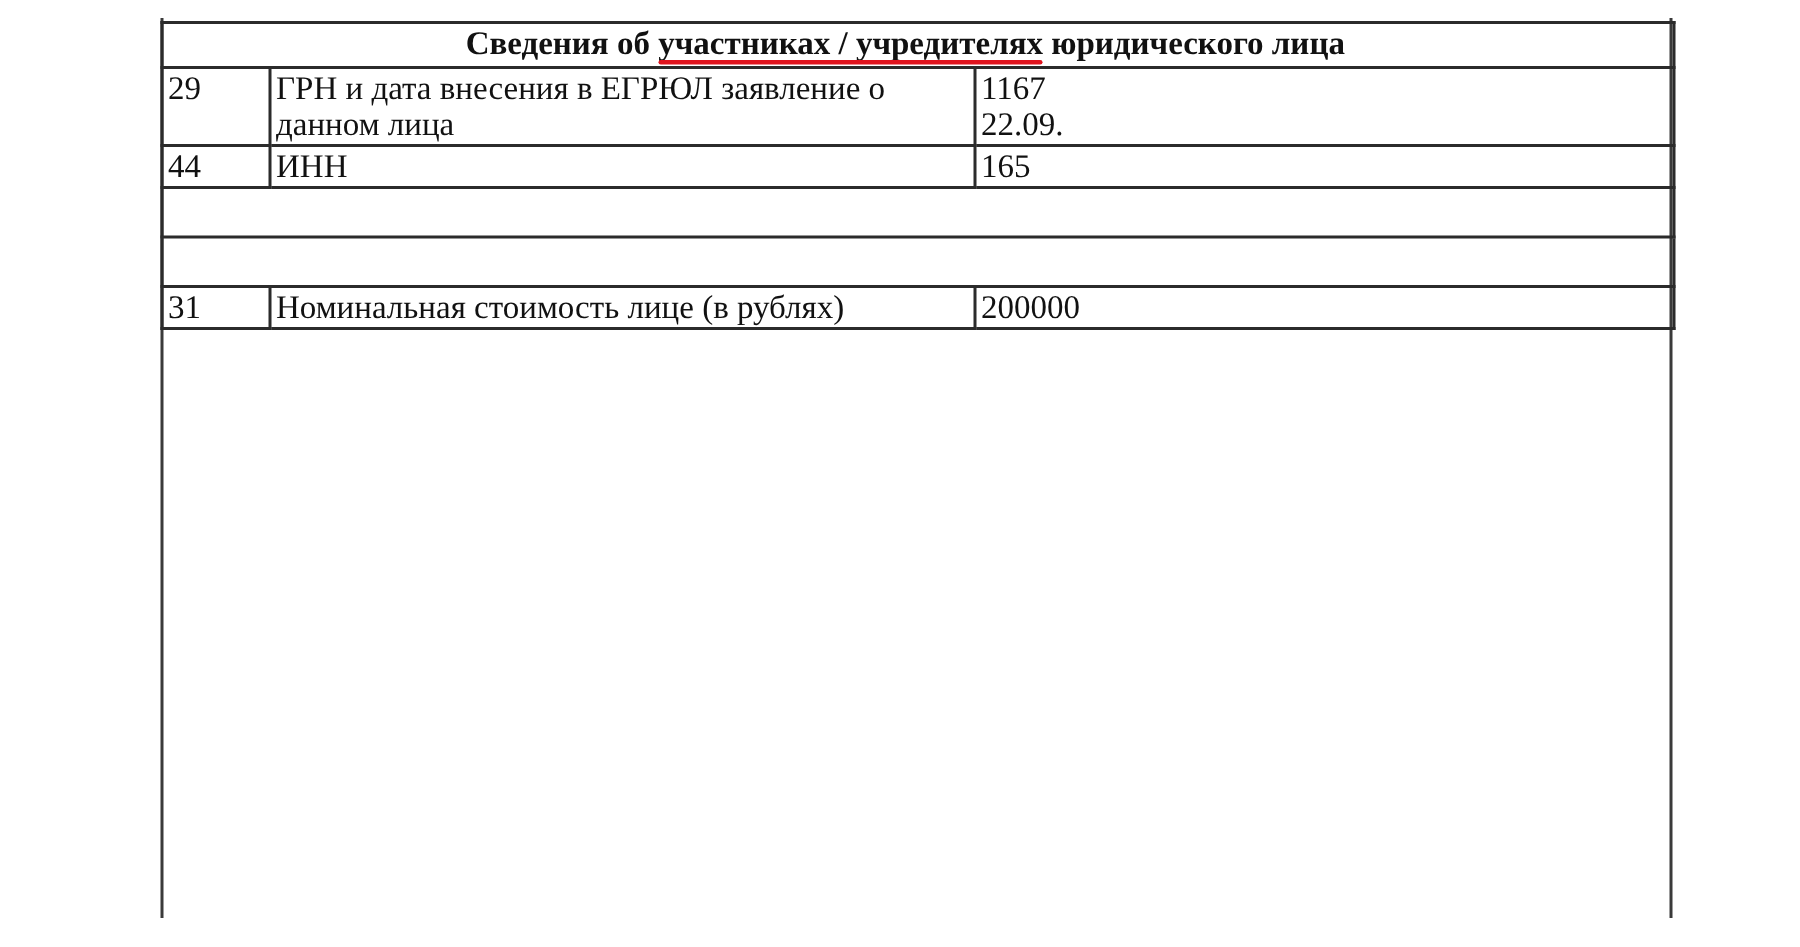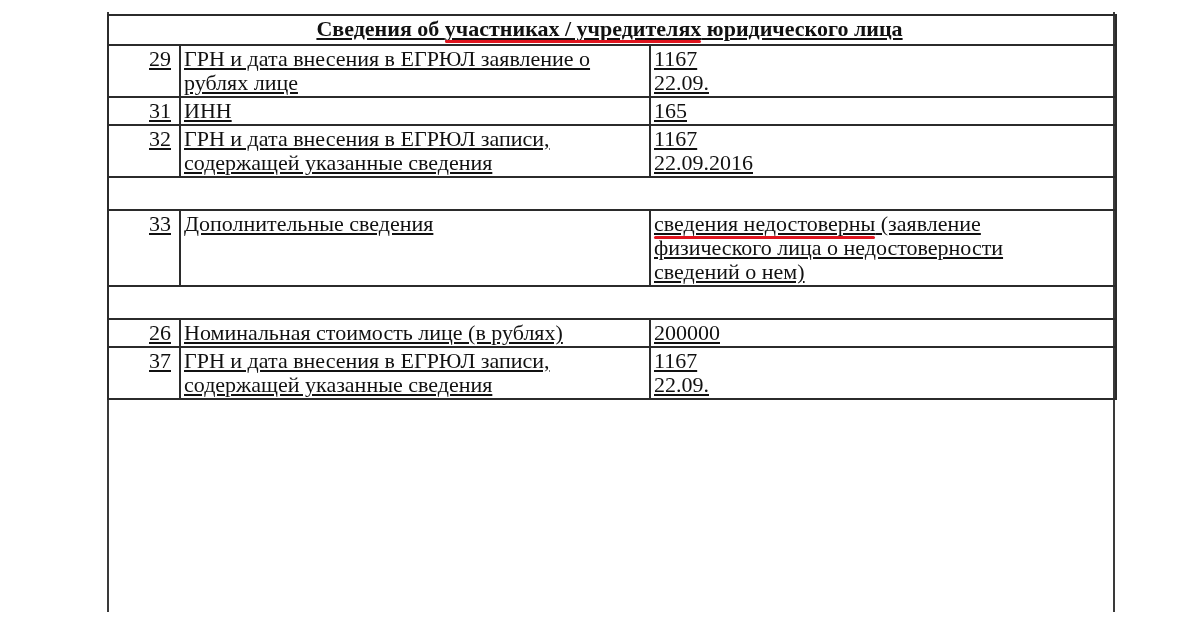--- a/index.html
+++ b/index.html
@@ -38,39 +38,38 @@
       top: 2px;
       width: 1008px;
       border-collapse: collapse;
       table-layout: fixed;
       font-size: 22px;
       line-height: 24px;
     }
     table.egrul td {
       border: 2px solid #2b2b2b;
       vertical-align: top;
-      padding: 1px 8px 1px 3px;
-      text-decoration: underline;
+      padding: 1px 20px 1px 3px;
     }
     table.egrul tr:first-child td {
       border-top: 2px solid #2b2b2b;
     }
     col.c-num { width: 72px; }
     col.c-label { width: 470px; }
     col.c-value { width: 466px; }
 
     td.section-header {
       text-align: center;
       font-weight: bold;
       height: 26px;
       padding-top: 4px;
       padding-bottom: 2px;
     }
     td.num {
-      text-align: right;
+      text-align: left;
     }
     td.blank {
       height: 29px;
     }
     .line { display: block; }
     .mark {
       position: relative;
       display: inline;
     }
     .mark::after {
@@ -103,89 +102,56 @@
       <tr>
         <td colspan="3" class="section-header">
           <span>Сведения об </span><span class="mark hdr-mark">участниках / учредителях</span><span> юридического лица</span>
         </td>
       </tr>
 
       <tr>
         <td class="num">29</td>
         <td>
           <span class="line">ГРН и дата внесения в ЕГРЮЛ заявление о</span>
-          <span class="line">рублях лице</span>
+          <span class="line">данном лица</span>
         </td>
         <td>
           <span class="line">1167</span>
           <span class="line">22.09.</span>
         </td>
       </tr>
 
 
       <tr>
-        <td class="num">31</td>
+        <td class="num">44</td>
         <td>
           <span class="line">ИНН</span>
         </td>
         <td>
           <span class="line">165</span>
         </td>
       </tr>
 
-      <tr>
-        <td class="num">32</td>
-        <td>
-          <span class="line">ГРН и дата внесения в ЕГРЮЛ записи,</span>
-          <span class="line">содержащей указанные сведения</span>
-        </td>
-        <td>
-          <span class="line">1167</span>
-          <span class="line">22.09.2016</span>
-        </td>
-      </tr>
 
       <tr>
         <td colspan="3" class="blank"></td>
       </tr>
 
-      <tr>
-        <td class="num">33</td>
-        <td>
-          <span class="line">Дополнительные сведения</span>
-        </td>
-        <td>
-          <span class="line"><span class="mark">сведения недостоверны</span><span> (заявление</span></span>
-          <span class="line">физического лица о недостоверности</span>
-          <span class="line">сведений о нем)</span>
-        </td>
-      </tr>
 
 
       <tr>
         <td colspan="3" class="blank"></td>
       </tr>
 
       <tr>
-        <td class="num">26</td>
+        <td class="num">31</td>
         <td>
           <span class="line">Номинальная стоимость лице (в рублях)</span>
         </td>
         <td>
           <span class="line">200000</span>
         </td>
       </tr>
 
 
-      <tr>
-        <td class="num">37</td>
-        <td>
-          <span class="line">ГРН и дата внесения в ЕГРЮЛ записи,</span>
-          <span class="line">содержащей указанные сведения</span>
-        </td>
-        <td>
-          <span class="line">1167</span>
-          <span class="line">22.09.</span>
-        </td>
-      </tr>
     </tbody>
   </table>
 </div>
 
 </body></html>

